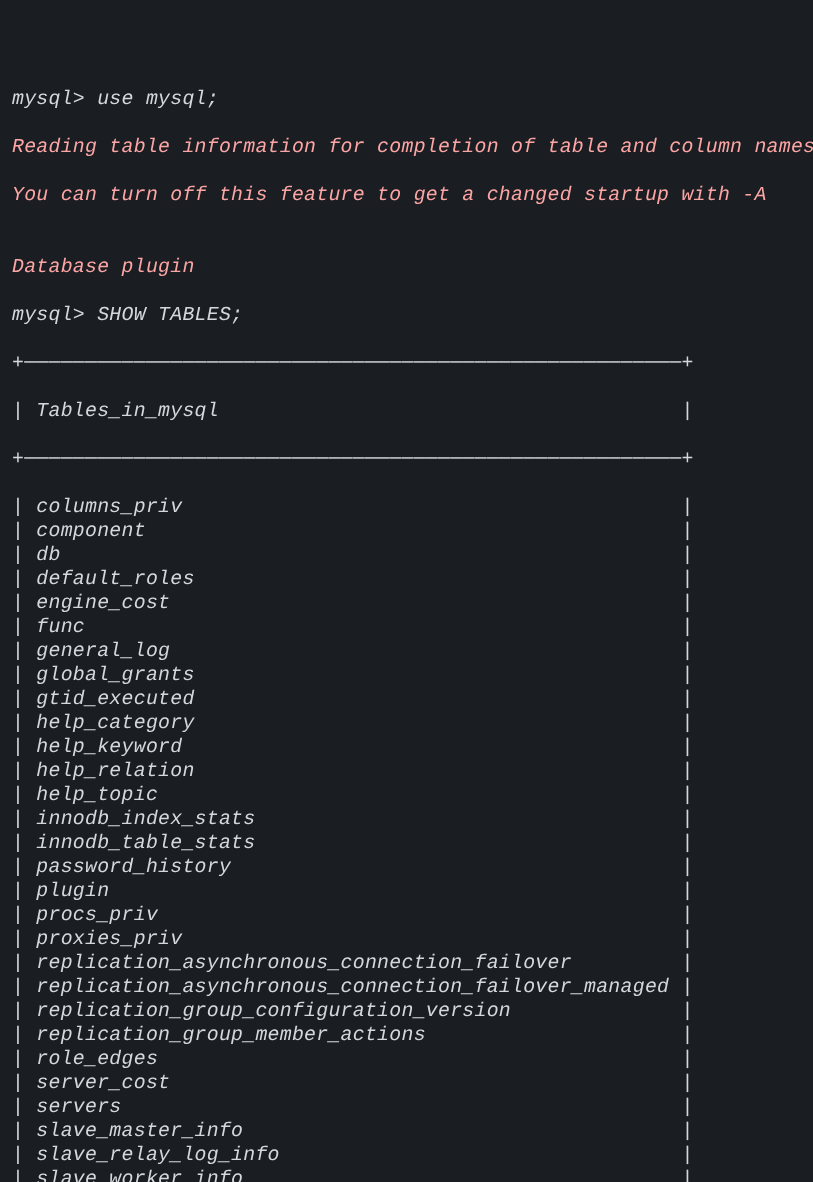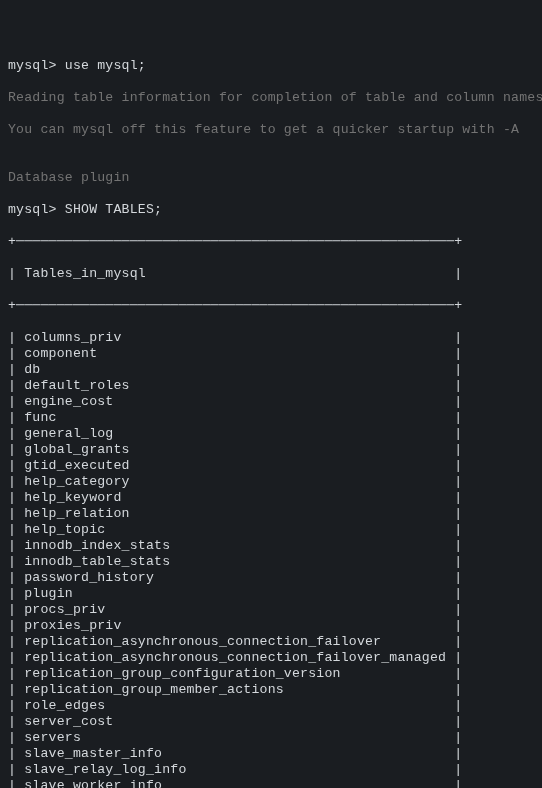--- a/index.html
+++ b/index.html
@@ -1,39 +1,39 @@
 <!DOCTYPE html>
 <html><head>
   <meta charset="utf-8">
   <style>
-    * { margin: 0; padding: 0; box-sizing: border-box; }
+    * { margin: 0; padding: 0; box-sizing: border-box; font-style: italic; }
     body {
       background: #1a1d21;
       color: #d4d8dc;
       font-family: 'Menlo', 'Consolas', 'Courier New', monospace;
       font-size: 13.2px;
       line-height: 16px;
       padding: 10px 8px;
       white-space: pre;
       width: 542px;
       min-height: 788px;
       letter-spacing: 0.2px;
     }
     .line { white-space: pre; }
     .prompt { color: #d4d8dc; }
-    .msg { color: #737373; }
+    .msg { color: #fca5a5; }
     .border { color: #d4d8dc; }
   </style>
 </head>
 <body>
 
 
 <div class="line prompt">mysql&gt; use mysql;</div>
 <div class="line msg">Reading table information for completion of table and column names</div>
-<div class="line msg">You can mysql off this feature to get a quicker startup with -A</div>
+<div class="line msg">You can turn off this feature to get a changed startup with -A</div>
 <div class="line"></div>
 <div class="line msg">Database plugin</div>
 <div class="line prompt">mysql&gt; SHOW TABLES;</div>
 <div class="line border">+──────────────────────────────────────────────────────+</div>
 <div class="line">| Tables_in_mysql                                      |</div>
 <div class="line border">+──────────────────────────────────────────────────────+</div>
 <div id="rows-container"><div class="line">| columns_priv                                         |</div><div class="line">| component                                            |</div><div class="line">| db                                                   |</div><div class="line">| default_roles                                        |</div><div class="line">| engine_cost                                          |</div><div class="line">| func                                                 |</div><div class="line">| general_log                                          |</div><div class="line">| global_grants                                        |</div><div class="line">| gtid_executed                                        |</div><div class="line">| help_category                                        |</div><div class="line">| help_keyword                                         |</div><div class="line">| help_relation                                        |</div><div class="line">| help_topic                                           |</div><div class="line">| innodb_index_stats                                   |</div><div class="line">| innodb_table_stats                                   |</div><div class="line">| password_history                                     |</div><div class="line">| plugin                                               |</div><div class="line">| procs_priv                                           |</div><div class="line">| proxies_priv                                         |</div><div class="line">| replication_asynchronous_connection_failover         |</div><div class="line">| replication_asynchronous_connection_failover_managed |</div><div class="line">| replication_group_configuration_version              |</div><div class="line">| replication_group_member_actions                     |</div><div class="line">| role_edges                                           |</div><div class="line">| server_cost                                          |</div><div class="line">| servers                                              |</div><div class="line">| slave_master_info                                    |</div><div class="line">| slave_relay_log_info                                 |</div><div class="line">| slave_worker_info                                    |</div></div>
 
 
 

